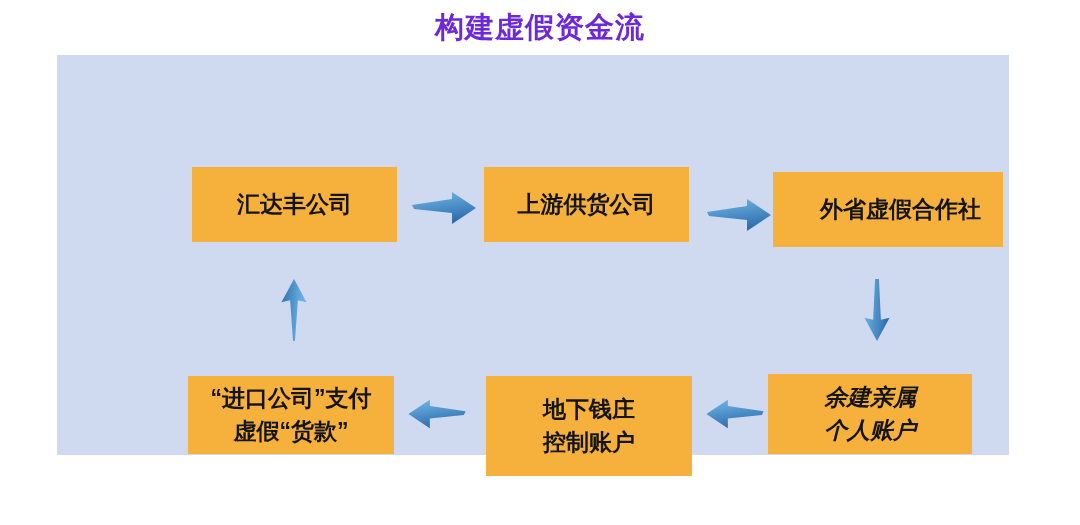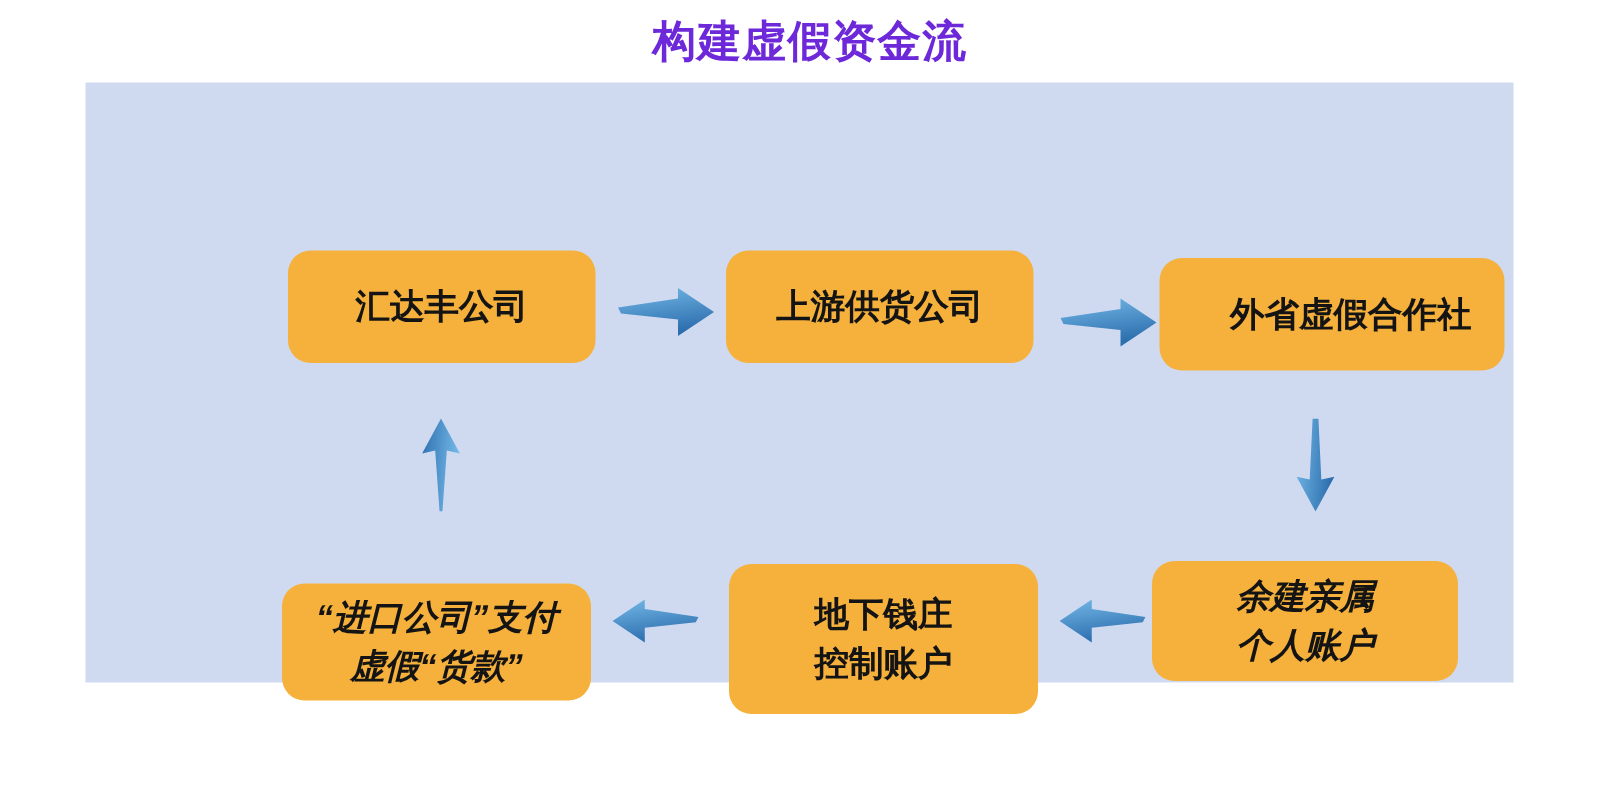--- a/index.html
+++ b/index.html
@@ -20,26 +20,25 @@
     position:absolute; left:57px; top:55px; width:952px; height:400px;
     background: var(--color-panel, #cfdaf1);
   }
   .node {
     position:absolute;
     background: var(--color-node-fill, #f6b13c);
     display:flex; flex-direction:column; align-items:center; justify-content:center;
     text-align:right;
     font-size:23px; font-weight:700; line-height:1.45;
     color: var(--color-node-text, #141414);
-    border-radius: 15px;
   }
   .n1 { left:135px; top:112px; width:205px; height:75px; }
   .n2 { left:427px; top:112px; width:205px; height:75px; }
   .n3 { left:716px; top:117px; width:205px; height:75px;padding-left:25px; }
-  .n4 { left:131px; top:334px; width:206px; height:78px;font-style:italic; }
+  .n4 { left:131px; top:321px; width:206px; height:78px; }
   .n5 { left:429px; top:321px; width:206px; height:100px; }
   .n6 { left:711px; top:319px; width:204px; height:80px;font-style:italic; }
   .arrow { position:absolute; }
   .a1 { left:355px; top:134px; width:64px; height:38px; }
   .a2 { left:650px; top:141px; width:64px; height:38px; }
   .a3 { left:804px; top:224px; width:32px; height:62px; }
   .a4 { left:648px; top:342px; width:60px; height:34px; }
   .a5 { left:350px; top:342px; width:60px; height:34px; }
   .a6 { left:221px; top:224px; width:32px; height:62px; }
   .arrow svg { width:100%; height:100%; display:block; }

